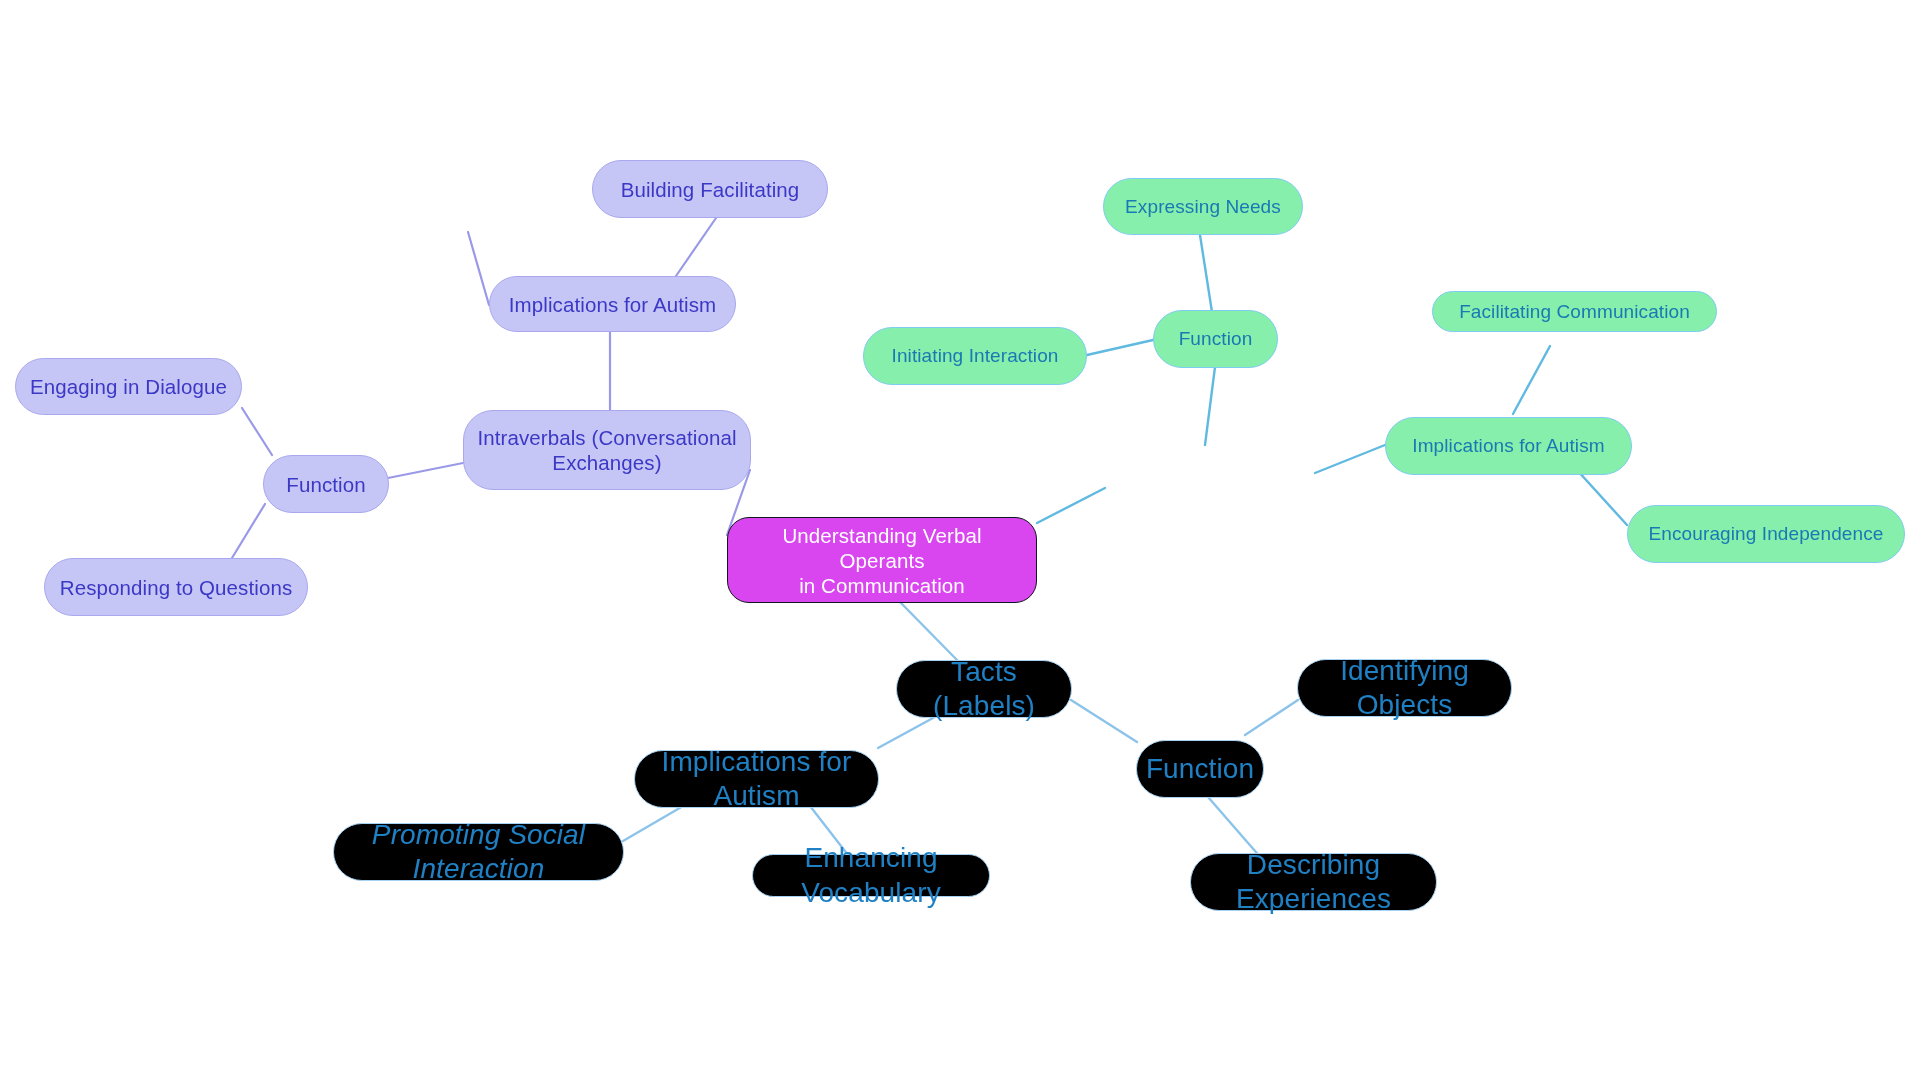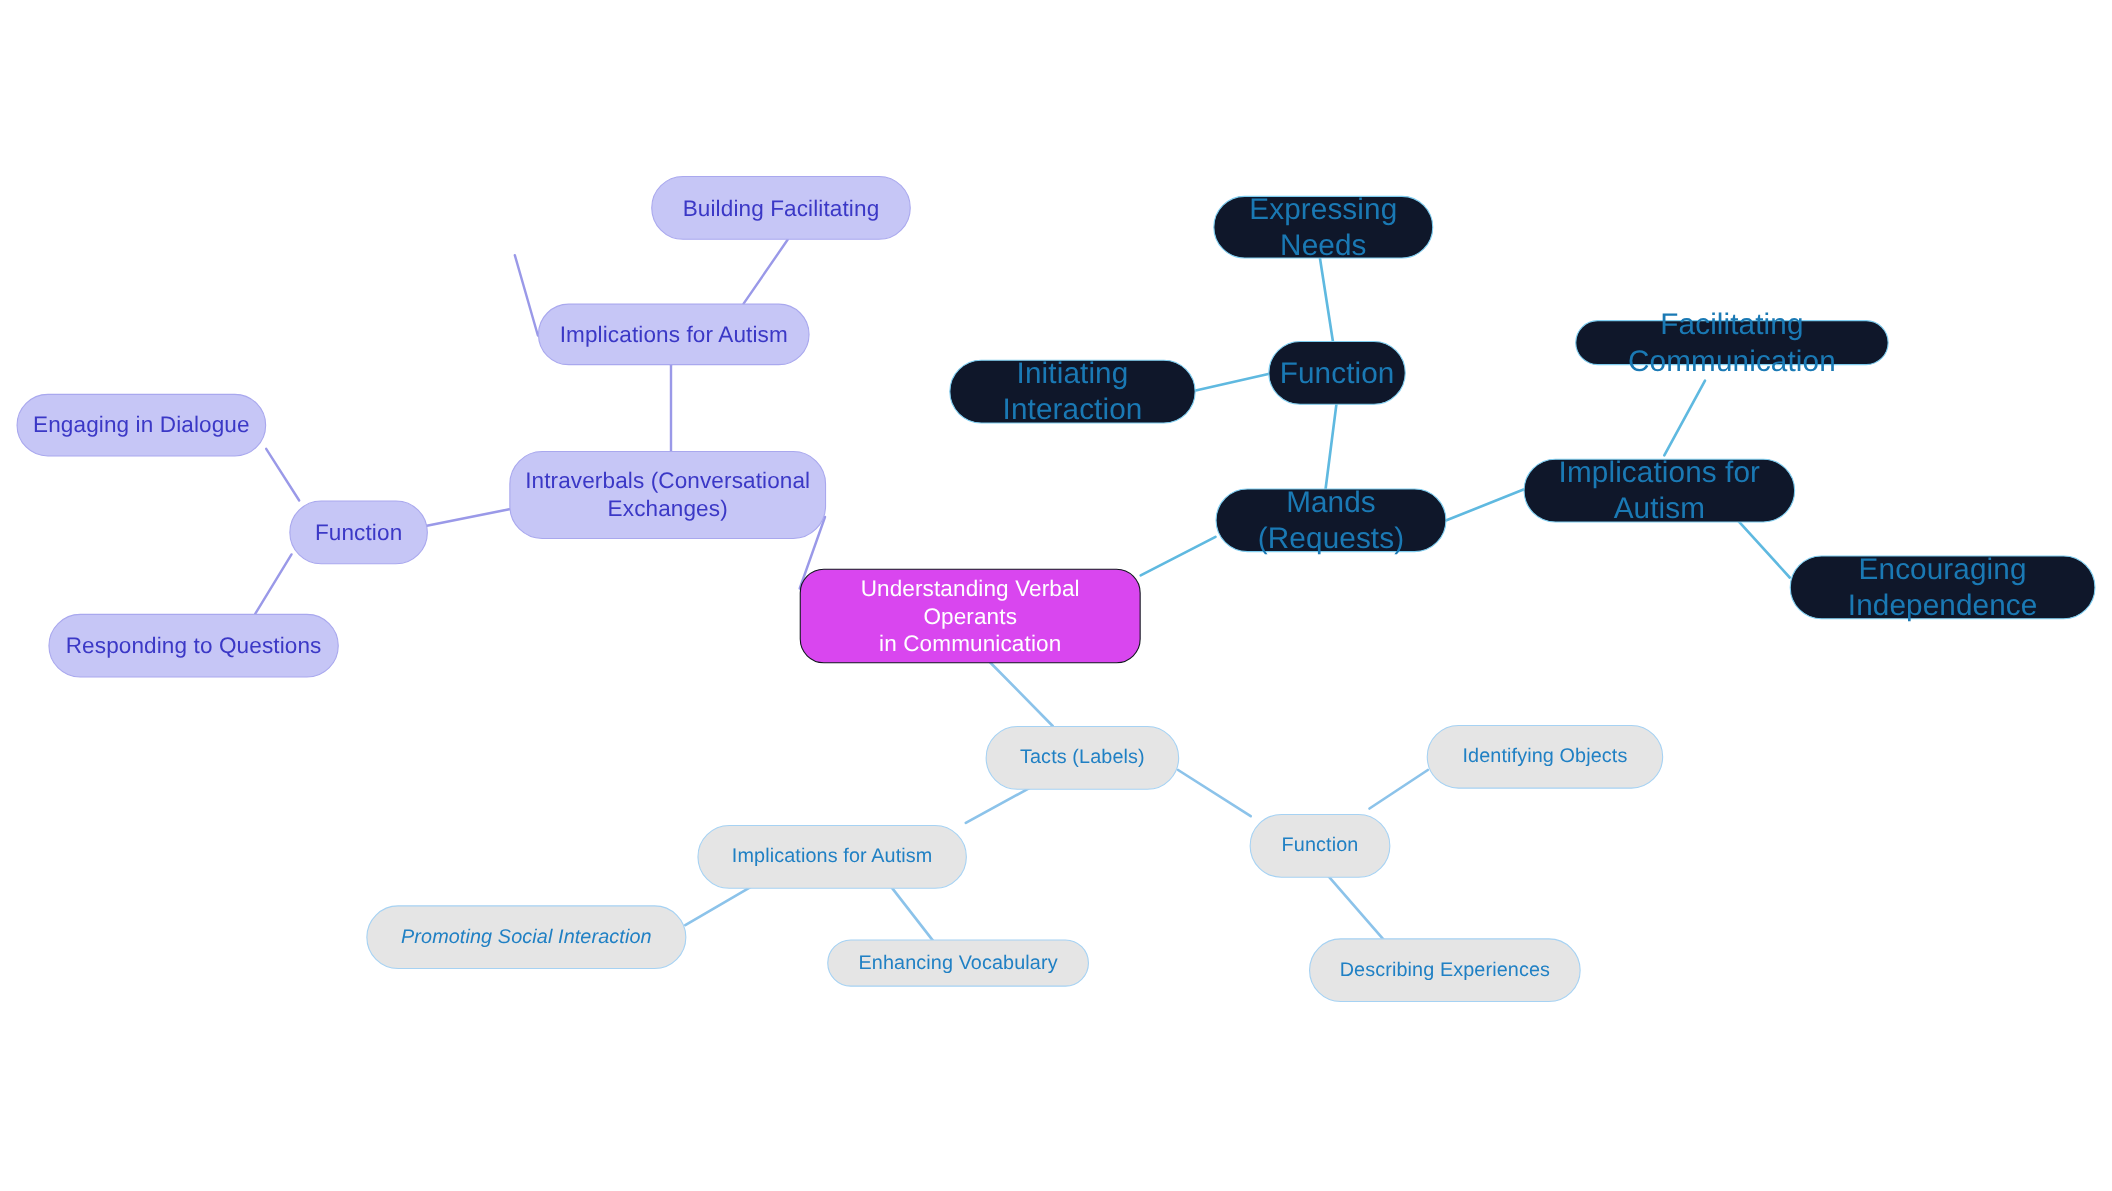--- a/index.html
+++ b/index.html
@@ -49,30 +49,30 @@
     border-radius: 22px;
     font-size: 20.5px;
   }
   .node.purple {
     background: #c6c6f6;
     color: #3b38c6;
     border-color: #a9a8ee;
     font-size: 20.5px;
   }
   .node.blue {
-    background: #0f172a;
+    background: #86efac;
     color: #1a79b4;
     border-color: #7ecdf0;
-    font-size: 27px;
+    font-size: 19px;
   }
   .node.lightblue {
-    background: #e5e5e5;
+    background: #000000;
     color: #2080c4;
     border-color: #a6d2f3;
-    font-size: 18px;
+    font-size: 28px;
   }
 </style>
 </head>
 <body>
 
 <div id="canvas">
 
   <svg id="edges" viewBox="0 0 1920 1083" width="1920" height="1083">
 
     <g stroke="#9a99e8" stroke-width="2.2" fill="none" stroke-linecap="round">
@@ -116,21 +116,20 @@
 
 
   <div class="node purple" style="left:592px; top:160px; width:236px; height:58px;">Building Facilitating</div>
 
   <div class="node purple" style="left:263px; top:455px; width:126px; height:58px;">Function</div>
 
   <div class="node purple" style="left:15px; top:358px; width:227px; height:57px;">Engaging in Dialogue</div>
 
   <div class="node purple" style="left:44px; top:558px; width:264px; height:58px;">Responding to Questions</div>
 
-  <div class="node blue" style="left:1105px; top:444px; width:210px; height:58px;">Mands (Requests)</div>
 
   <div class="node blue" style="left:1153px; top:310px; width:125px; height:58px;">Function</div>
 
   <div class="node blue" style="left:1103px; top:178px; width:200px; height:57px;">Expressing Needs</div>
 
   <div class="node blue" style="left:863px; top:327px; width:224px; height:58px;">Initiating Interaction</div>
 
   <div class="node blue" style="left:1385px; top:417px; width:247px; height:58px;">Implications for Autism</div>
 
   <div class="node blue" style="left:1432px; top:291px; width:285px; height:41px;">Facilitating Communication</div>

